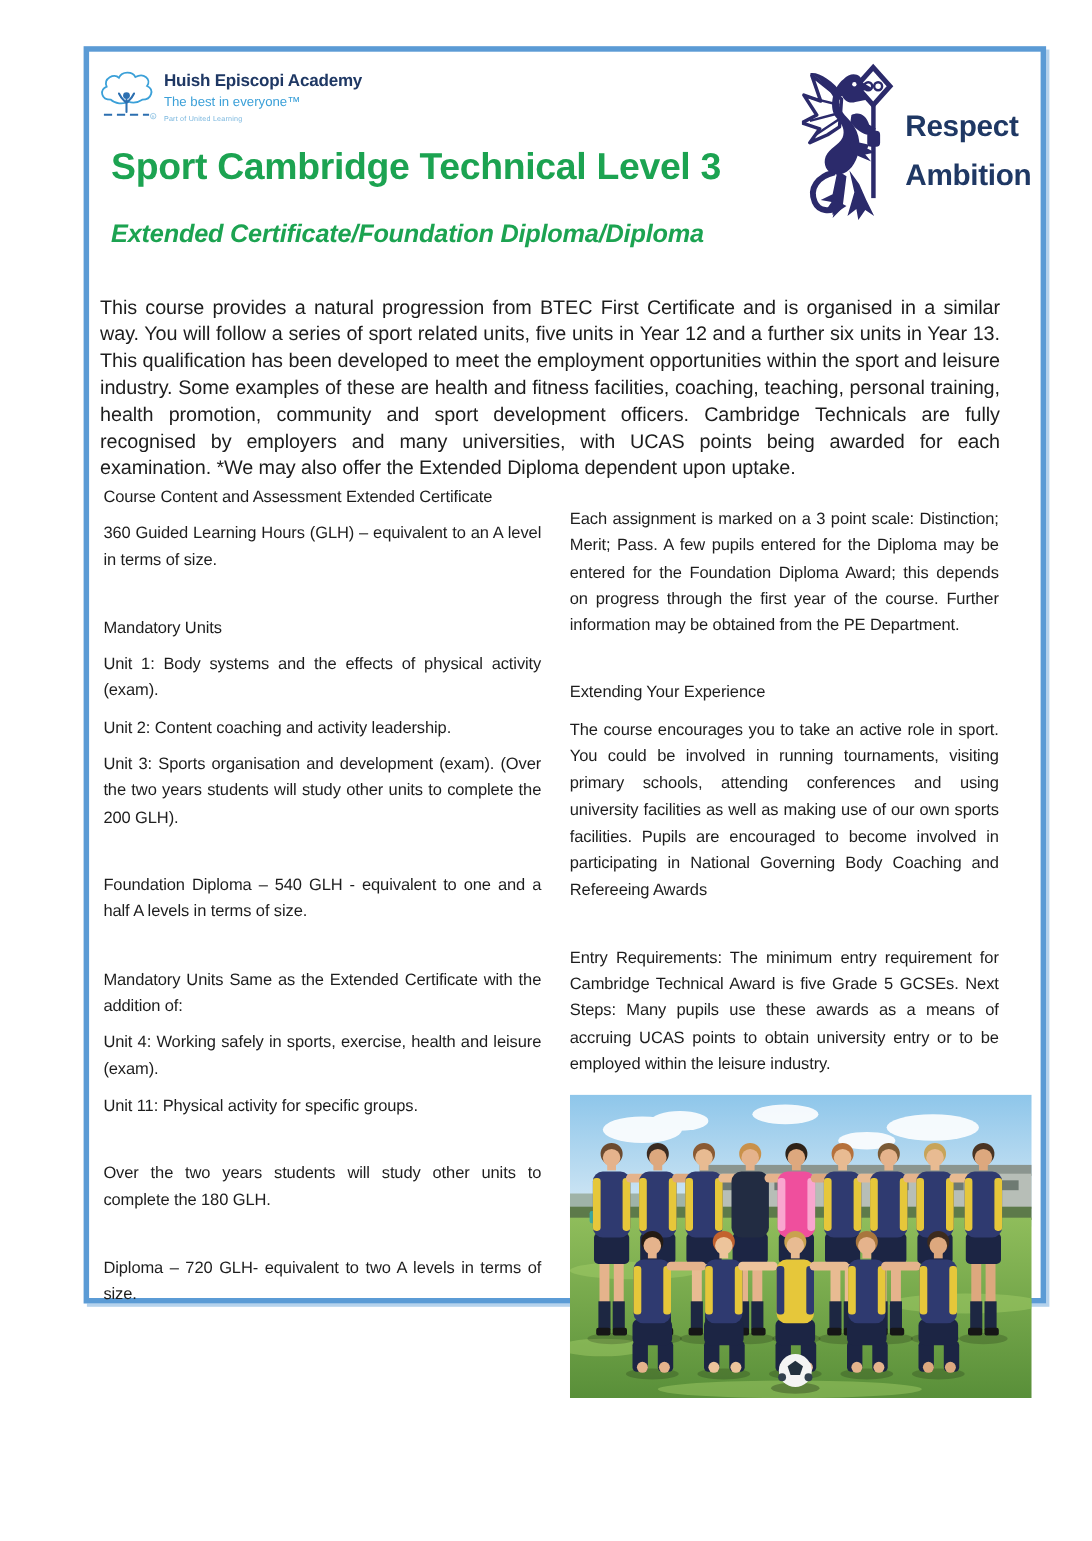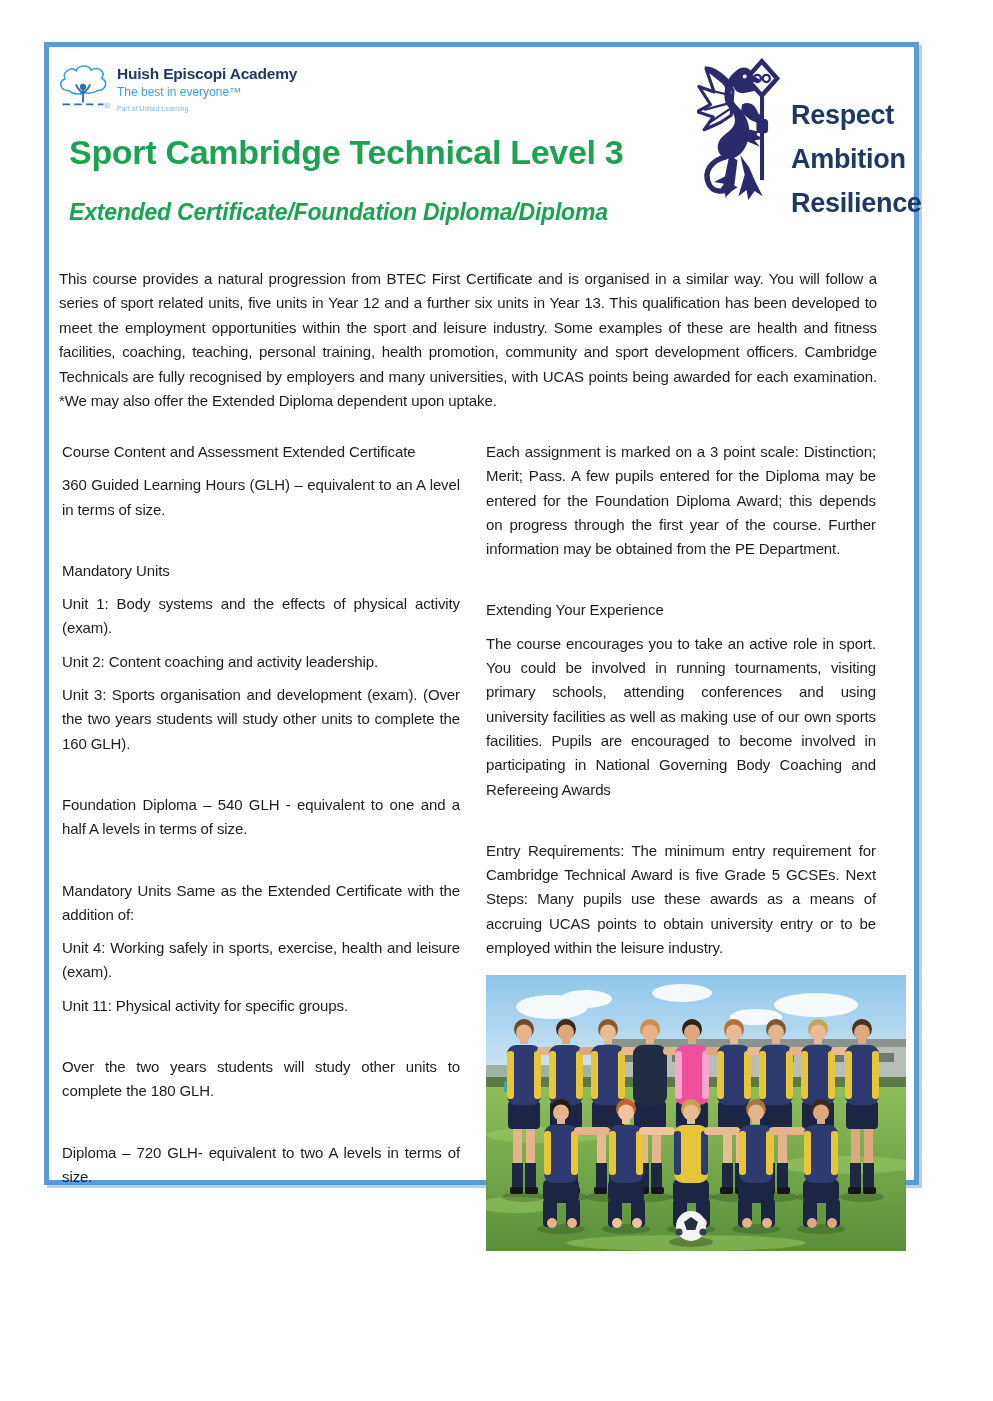--- a/index.html
+++ b/index.html
@@ -15,21 +15,21 @@
   html,body{background:#ffffff;}
   body{
     width:993px;height:1401px;
     font-family:"Liberation Sans", sans-serif;
     color:var(--ink);
     position:relative;
     overflow:hidden;
   }
   .sheet{
     position:absolute;
-    left:44px;top:42px;
+    left:76px;top:42px;
     width:875px;height:1143px;
     background:#ffffff;
     border:5px solid var(--border-blue);
     box-shadow:3px 3px 0 rgba(91,155,213,.45);
   }
   
   .logo{position:absolute;left:6px;top:12px;display:flex;align-items:flex-start;}
   .logo-mark{width:56px;height:62px;flex:0 0 auto;}
   .logo-text{margin-left:6px;padding-top:6px;}
   .logo-name{font-size:15.5px;font-weight:bold;color:var(--navy);letter-spacing:-.2px;}
@@ -47,25 +47,25 @@
     letter-spacing:-.3px;white-space:nowrap;
   }
   .subtitle{
     position:absolute;left:20px;top:152px;
     font-size:23px;font-weight:bold;color:var(--green);
     letter-spacing:-.2px;white-space:nowrap;font-style:italic;
   }
   
   .intro{
     position:absolute;left:10px;top:220px;width:818px;
-    font-size:15px;line-height:24.4px;text-align:justify;letter-spacing:-.1px;
+    font-size:18px;line-height:24.4px;text-align:justify;letter-spacing:-.1px;
   }
   .col{position:absolute;top:393px;font-size:15px;line-height:24.3px;text-align:justify;letter-spacing:-.1px;}
   .col-left{left:13px;width:398px;}
-  .col-right{left:437px;width:390px;}
+  .col-right{left:437px;width:390px;margin-top:20px;}
   .col p{margin:0 0 9px 0;}
   .col p.gap{margin-top:37px;}
   
   .photo{display:block;margin-top:15px;width:420px;height:276px;overflow:hidden;}
   .photo svg{display:block;}
 </style>
 </head>
 <body>
 
 <div class="sheet">
@@ -119,35 +119,34 @@
       <path d="M48,106 L53,128 L46,152 L55,145 L57,156 L64,146 L73,152 L65,136 L58,120 Z"></path>
 
       <path d="M33,108 C16,112 7,124 13,138 C17,147 29,149 36,142" fill="none" stroke="#2b2a6b" stroke-width="6"></path>
       <polygon points="30,134 45,142 31,151"></polygon>
     </g>
   </svg>
 
   <div class="values">
     <div>Respect</div>
     <div>Ambition</div>
-    <div>Resilience</div>
   </div>
 
   <h1 class="title">Sport Cambridge Technical Level 3</h1>
   <h2 class="subtitle">Extended Certificate/Foundation Diploma/Diploma</h2>
 
   <p class="intro">This course provides a natural progression from BTEC First Certificate and is organised in a similar way. You will follow a series of sport related units, five units in Year 12 and a further six units in Year 13. This qualification has been developed to meet the employment opportunities within the sport and leisure industry. Some examples of these are health and fitness facilities, coaching, teaching, personal training, health promotion, community and sport development officers. Cambridge Technicals are fully recognised by employers and many universities, with UCAS points being awarded for each examination. *We may also offer the Extended Diploma dependent upon uptake.</p>
 
   <div class="col col-left">
     <p>Course Content and Assessment Extended Certificate</p>
     <p>360 Guided Learning Hours (GLH) – equivalent to an A level in terms of size.</p>
     <p class="gap">Mandatory Units</p>
     <p>Unit 1: Body systems and the effects of physical activity (exam).</p>
     <p>Unit 2: Content coaching and activity leadership.</p>
-    <p>Unit 3: Sports organisation and development (exam). (Over the two years students will study other units to complete the 160 GLH).</p>
+    <p>Unit 3: Sports organisation and development (exam). (Over the two years students will study other units to complete the 200 GLH).</p>
     <p class="gap">Foundation Diploma – 540 GLH - equivalent to one and a half A levels in terms of size.</p>
     <p class="gap">Mandatory Units Same as the Extended Certificate with the addition of:</p>
     <p>Unit 4: Working safely in sports, exercise, health and leisure (exam).</p>
     <p>Unit 11: Physical activity for specific groups.</p>
     <p class="gap">Over the two years students will study other units to complete the 180 GLH.</p>
     <p class="gap">Diploma – 720 GLH- equivalent to two A levels in terms of size.</p>
   </div>
 
   <div class="col col-right">
     <p>Each assignment is marked on a 3 point scale: Distinction; Merit; Pass. A few pupils entered for the Diploma may be entered for the Foundation Diploma Award; this depends on progress through the first year of the course. Further information may be obtained from the PE Department.</p>

